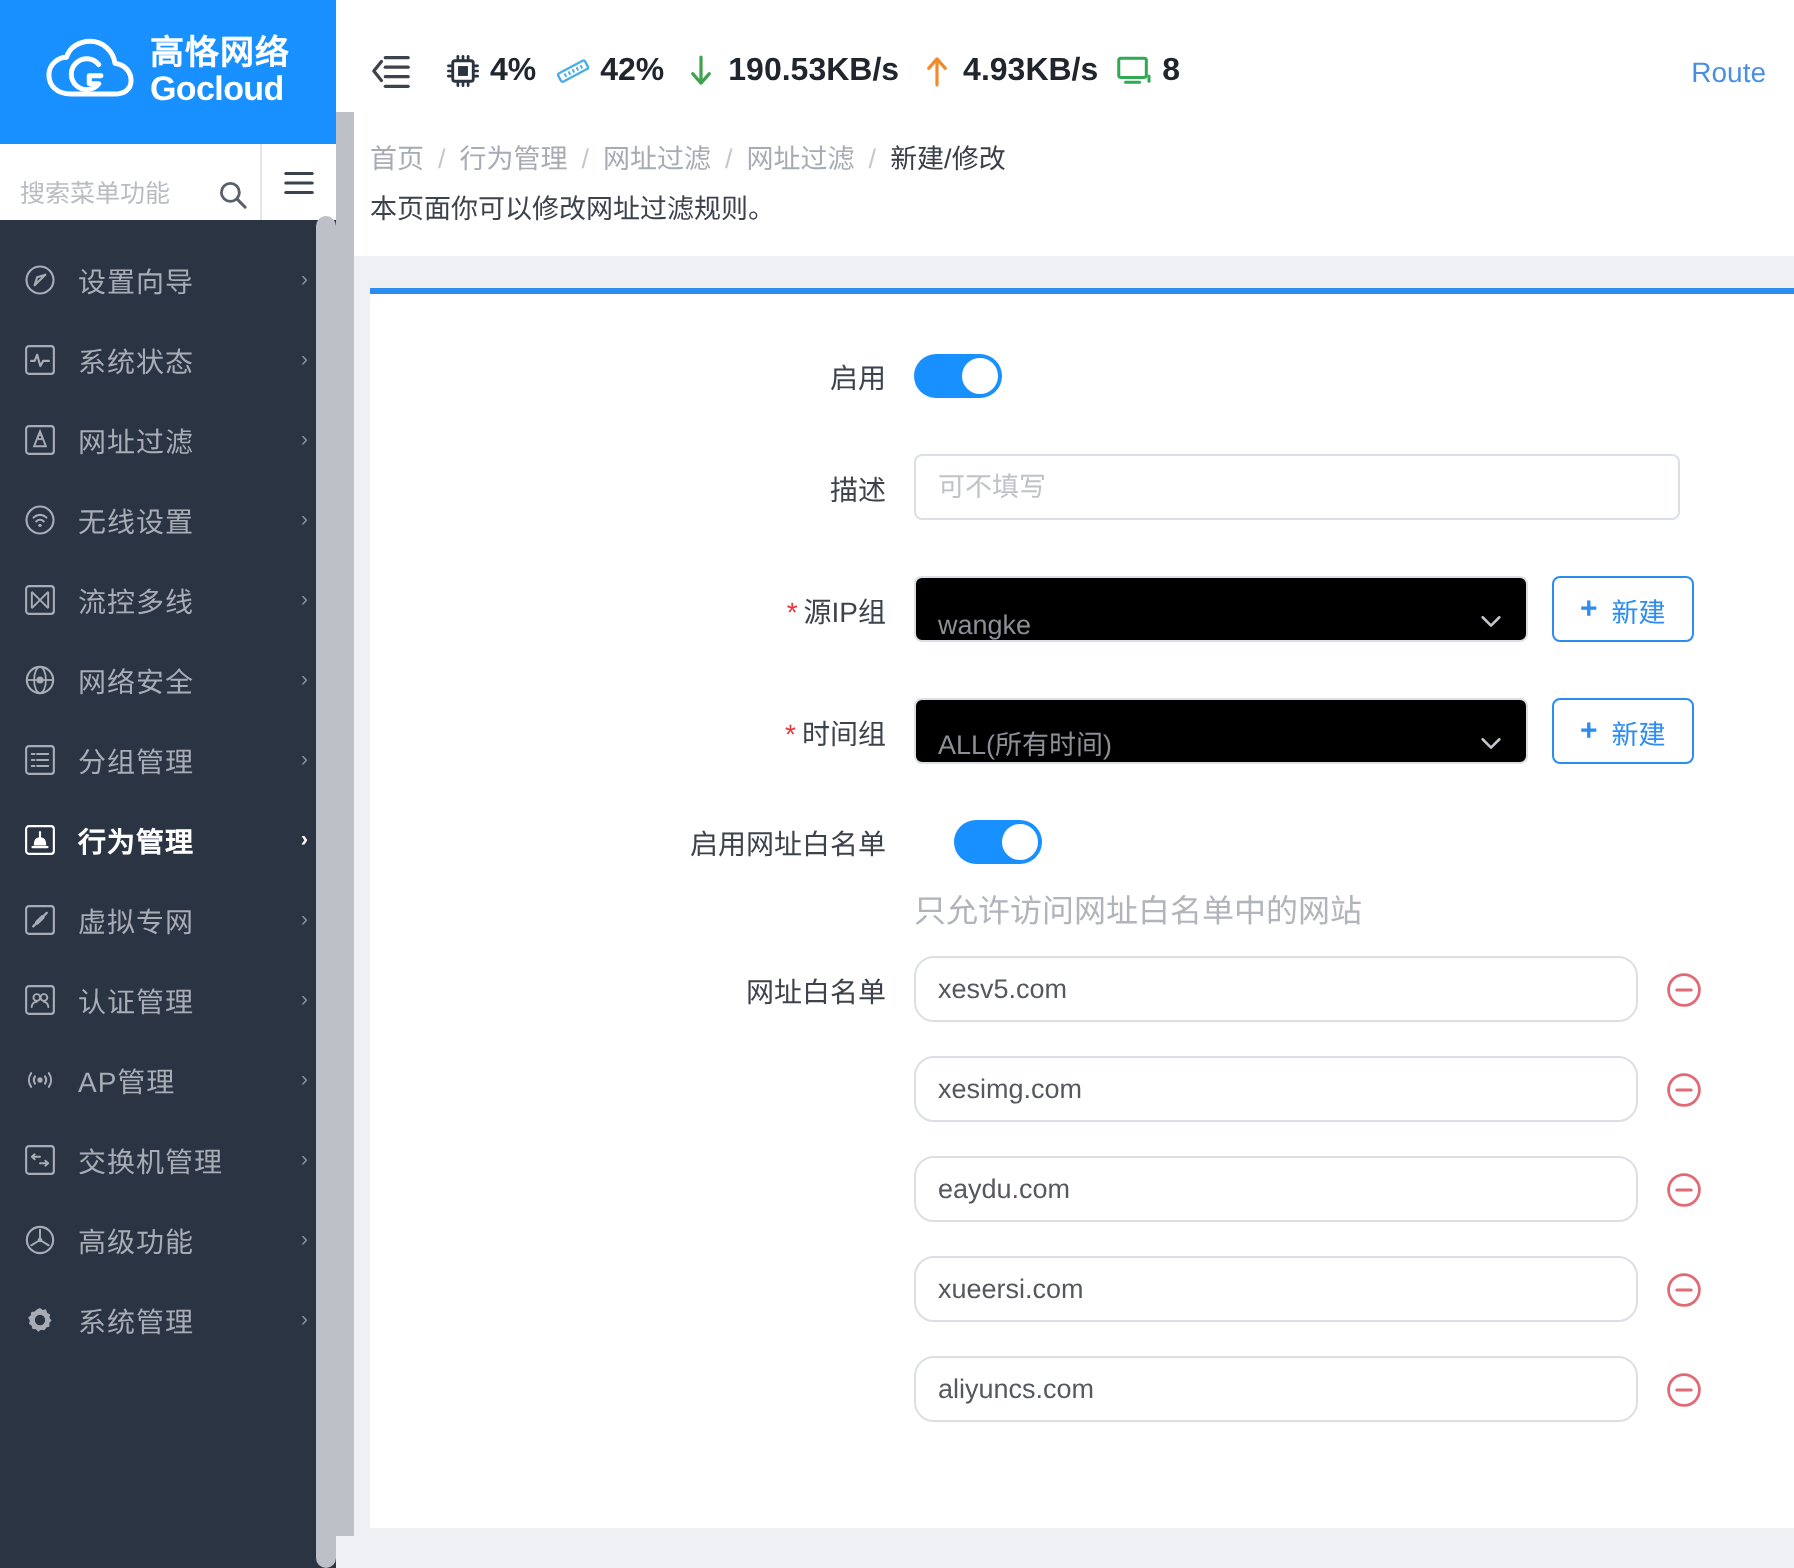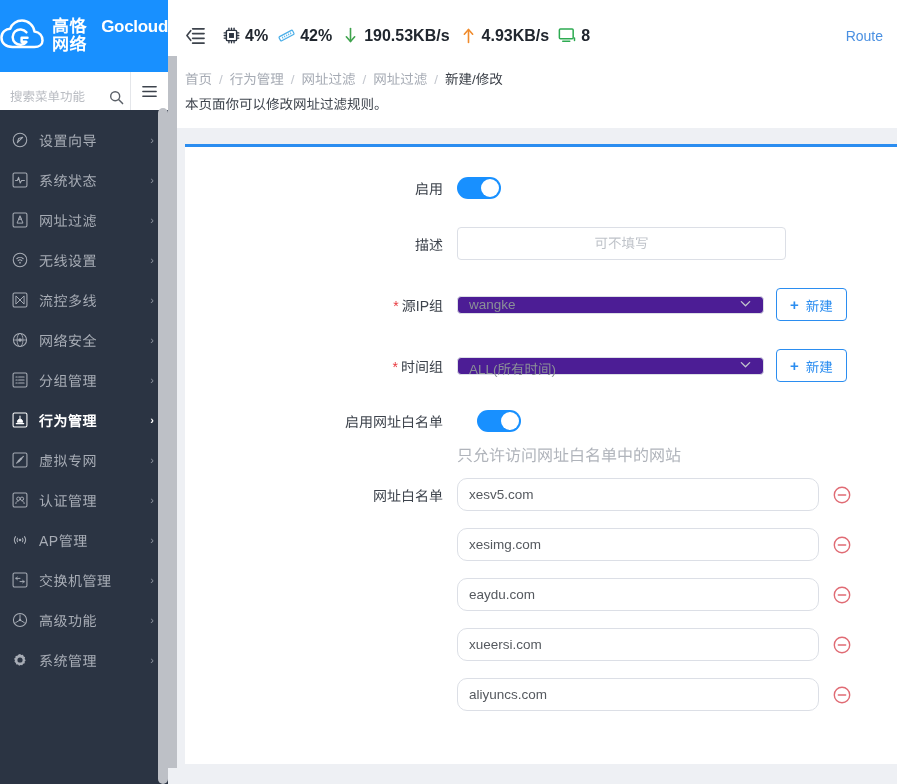--- a/index.html
+++ b/index.html
@@ -33,21 +33,21 @@
     justify-content: center;
     gap: 8px;
   }
   .brand-logo {
     position: relative;
     width: 44px; height: 34px;
     flex: none;
   }
   .brand-text {
     display: flex;
-    flex-direction: row;
+    flex-direction: column;
     line-height: 1.05;
     color: #ffffff;
   }
   .brand-cn {
     font-size: 17px;
     font-weight: bold;
     letter-spacing: 0.5px;
   }
   .brand-en {
     font-size: 17px;
@@ -266,38 +266,38 @@
     border: 1px solid #dcdfe6;
     border-radius: 4px;
     padding: 0 11px;
     font-size: 13.5px;
     color: #55595f;
     font-family: "Liberation Sans", "DejaVu Sans", sans-serif;
     outline: none;
     background: #fff;
   }
   .text-input::placeholder { color: #bfc3c9; }
-  .input-desc { width: 329px; text-align: center; }
+  .input-desc { width: 383px; }
 
   .select-wrap {
     position: relative;
     width: 307px;
     flex: none;
   }
   .select-box {
     width: 100%;
-    height: 18px;
+    height: 33px;
     border: 1px solid #dcdfe6;
     border-radius: 4px;
     display: flex;
-    align-items: flex-start;
+    align-items: flex-end;
     padding: 0 11px;
     font-size: 13.5px;
     color: #8b9097;
-    background: #4c1d95;
+    background: #000000;
     cursor: pointer;
   }
   .select-box .sel-val { flex: 1; white-space: nowrap; overflow: hidden; }
   .select-box .sel-caret { color: #c2c6cc; font-size: 11px; flex: none; }
 
   .btn-new {
     height: 33px;
     margin-left: 12px;
     padding: 0 13px;
     border: 1px solid #2b8df0;

